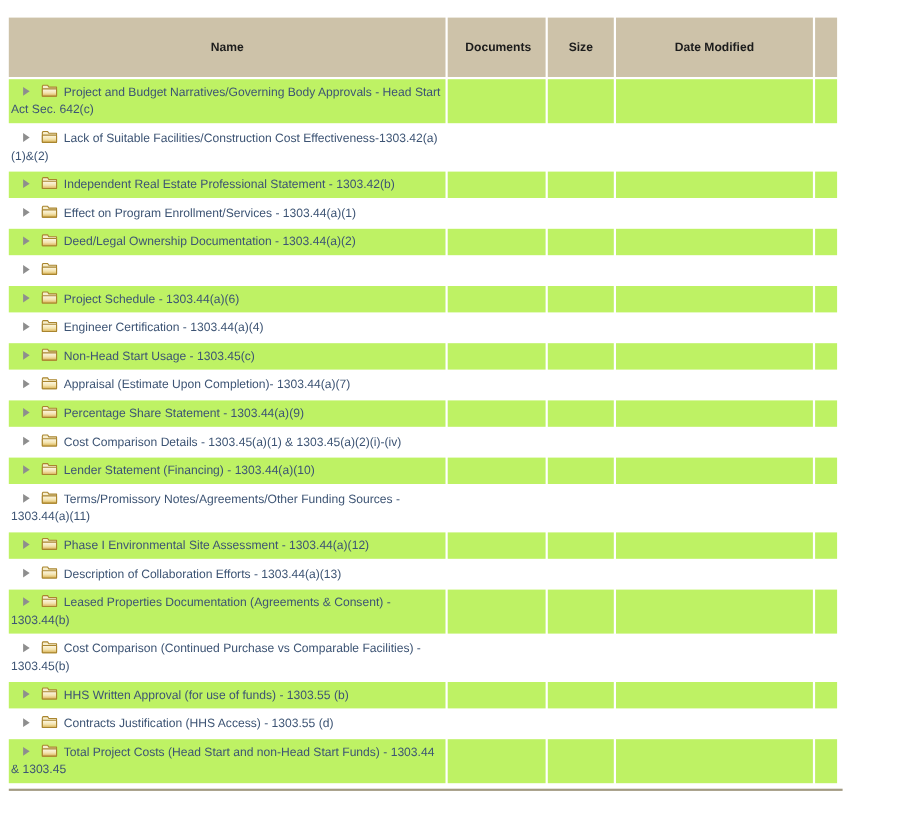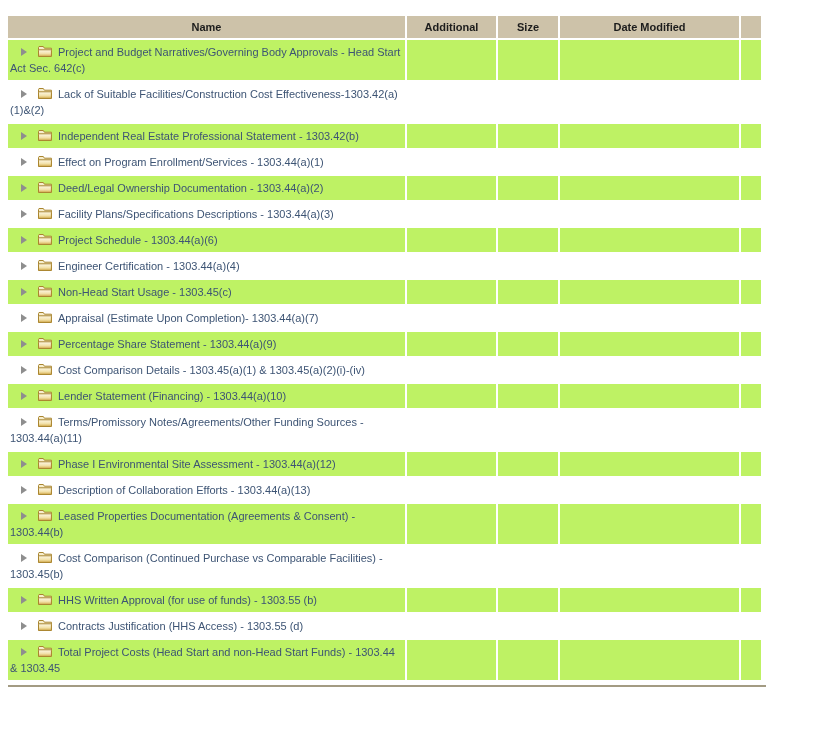--- a/index.html
+++ b/index.html
@@ -16,21 +16,21 @@
     table-layout:fixed;
     width:757px;
   }
   th{
     background:#cdc2a9;
     color:#1c1c1c;
     font-size:11px;
     font-weight:bold;
     text-align:center;
     height:22px;
-    padding:0;
+    padding:16px;
     overflow:hidden;
     white-space:nowrap;
   }
   td{padding:0;font-size:11px;vertical-align:top;}
   tr.alt td{background:#bef264;}
 
   td.name-cell{
     padding:4px 2px;
     line-height:16px;
     color:#3d5474;
@@ -81,21 +81,21 @@
     <colgroup>
       <col style="width:397px">
       <col style="width:89px">
       <col style="width:60px">
       <col style="width:179px">
       <col style="width:20px">
     </colgroup>
     <thead>
       <tr>
         <th>Name</th>
-        <th>Additional</th>
+        <th>Documents</th>
         <th>Size</th>
         <th>Date Modified</th>
         <th></th>
       </tr>
     </thead>
     <tbody id="rows-body">
         <tr class="folder-row alt">
     <td class="name-cell"><span class="expander"></span><span class="folder"><svg width="16" height="13" viewBox="0 0 16 13">
           <path d="M2 1.5 H6.3 L7.4 3.2 H14.4 V11.4 H1.5 V2.6 Z" fill="#f7eecd" stroke="#a9852f" stroke-width="1" stroke-linejoin="round"></path>
           <rect x="1.5" y="4.8" width="12.9" height="6.6" rx="0.5" fill="url(#foldgrad)" stroke="#a9852f" stroke-width="1"></rect>
@@ -142,21 +142,21 @@
         </svg></span><span class="folder-label">Deed/Legal Ownership Documentation - 1303.44(a)(2)</span></td>
     <td class="doc-cell"></td>
     <td class="size-cell"></td>
     <td class="date-cell"></td>
     <td class="end-cell"></td>
   </tr>
         <tr class="folder-row">
     <td class="name-cell"><span class="expander"></span><span class="folder"><svg width="16" height="13" viewBox="0 0 16 13">
           <path d="M2 1.5 H6.3 L7.4 3.2 H14.4 V11.4 H1.5 V2.6 Z" fill="#f7eecd" stroke="#a9852f" stroke-width="1" stroke-linejoin="round"></path>
           <rect x="1.5" y="4.8" width="12.9" height="6.6" rx="0.5" fill="url(#foldgrad)" stroke="#a9852f" stroke-width="1"></rect>
-        </svg></span><span class="folder-label">Facility Plans/Specifications Descriptions - 1303.44(a)(3)</span></td>
+        </svg></span></td>
     <td class="doc-cell"></td>
     <td class="size-cell"></td>
     <td class="date-cell"></td>
     <td class="end-cell"></td>
   </tr>
         <tr class="folder-row alt">
     <td class="name-cell"><span class="expander"></span><span class="folder"><svg width="16" height="13" viewBox="0 0 16 13">
           <path d="M2 1.5 H6.3 L7.4 3.2 H14.4 V11.4 H1.5 V2.6 Z" fill="#f7eecd" stroke="#a9852f" stroke-width="1" stroke-linejoin="round"></path>
           <rect x="1.5" y="4.8" width="12.9" height="6.6" rx="0.5" fill="url(#foldgrad)" stroke="#a9852f" stroke-width="1"></rect>
         </svg></span><span class="folder-label">Project Schedule - 1303.44(a)(6)</span></td>

